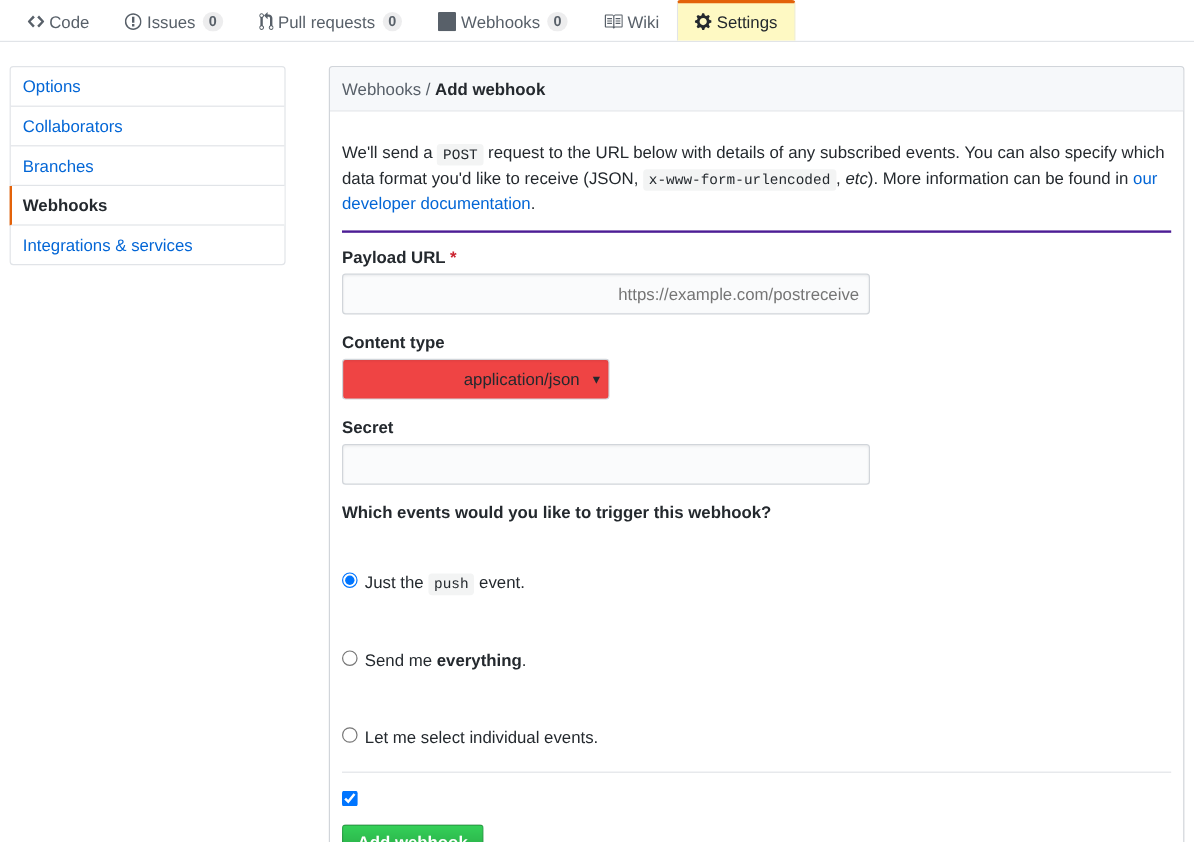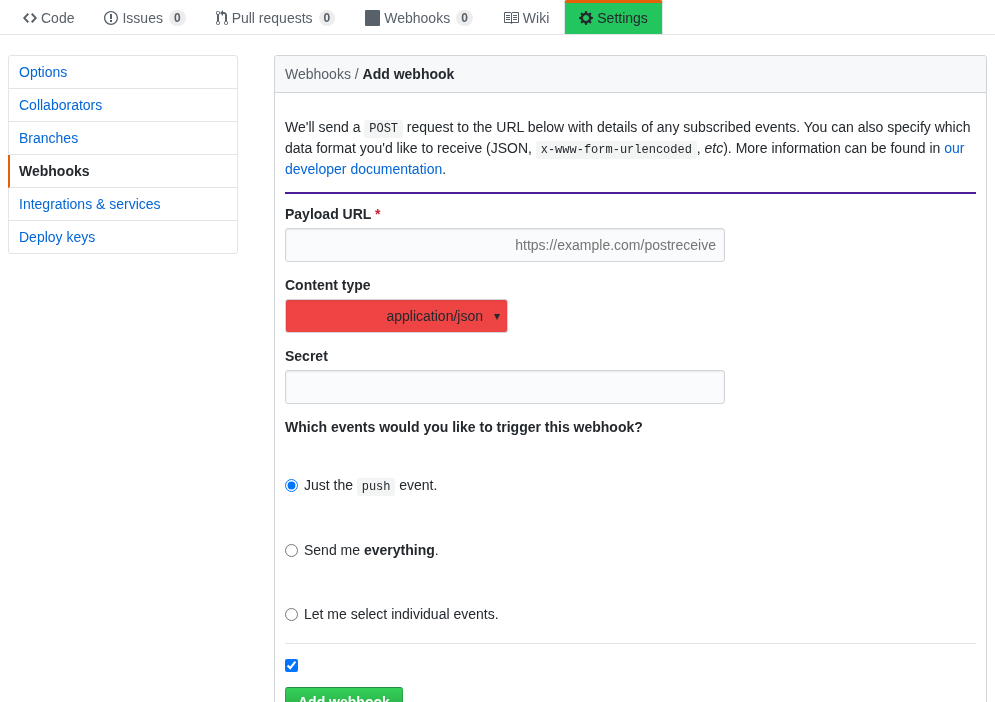--- a/index.html
+++ b/index.html
@@ -24,21 +24,21 @@
     text-decoration: none;
     border: 1px solid transparent;
     border-top: 3px solid transparent;
     border-bottom: none;
     cursor: pointer;
     font-size: 14px;
     gap: 4px;
   }
   .tabnav-tab.selected {
     color: #24292e;
-    background: #22c55e;
+    background: #fef9c3;
     border-color: #e36209 #e1e4e8 transparent;
     border-top-width: 3px;
     border-radius: 3px 3px 0 0;
   }
   .tabnav-tab .counter {
     background: rgba(27,31,35,0.08);
     border-radius: 20px;
     font-size: 12px;
     font-weight: 600;
     padding: 2px 5px;
@@ -145,21 +145,21 @@
     position: absolute;
     right: 8px;
     top: 50%;
     transform: translateY(-50%);
     pointer-events: none;
     font-size: 12px;
     color: #24292e;
   }
   .radio-row {
     display: flex;
-    align-items: center;
+    align-items: flex-start;
     gap: 6px;
     padding: 6px 0;
     margin-top: 36px;
   }
   .radio-row input[type="radio"], .checkbox-row input[type="checkbox"] {
     margin: 0;
   }
   .radio-row label { cursor: pointer; }
   .active-block {
     border-top: 1px solid #e1e4e8;
@@ -243,21 +243,20 @@
   </a>
 </nav>
 
 <div class="container">
   <nav class="sidebar">
     <a class="menu-item">Options</a>
     <a class="menu-item">Collaborators</a>
     <a class="menu-item">Branches</a>
     <a class="menu-item selected">Webhooks</a>
     <a class="menu-item">Integrations &amp; services</a>
-    <a class="menu-item">Deploy keys</a>
   </nav>
 
   <div class="main">
     <div class="subhead">
       <span class="crumb">Webhooks</span><span class="crumb"> / </span><strong>Add webhook</strong>
     </div>
     <div class="section">
       <p class="desc">
         <span>We'll send a </span><code>POST</code><span> request to the URL below with details of any subscribed events. You can also specify which data format you'd like to receive (JSON, </span><code>x-www-form-urlencoded</code><span>, </span><em>etc</em><span>). More information can be found in </span><span class="link">our developer documentation</span><span>.</span>
       </p>

